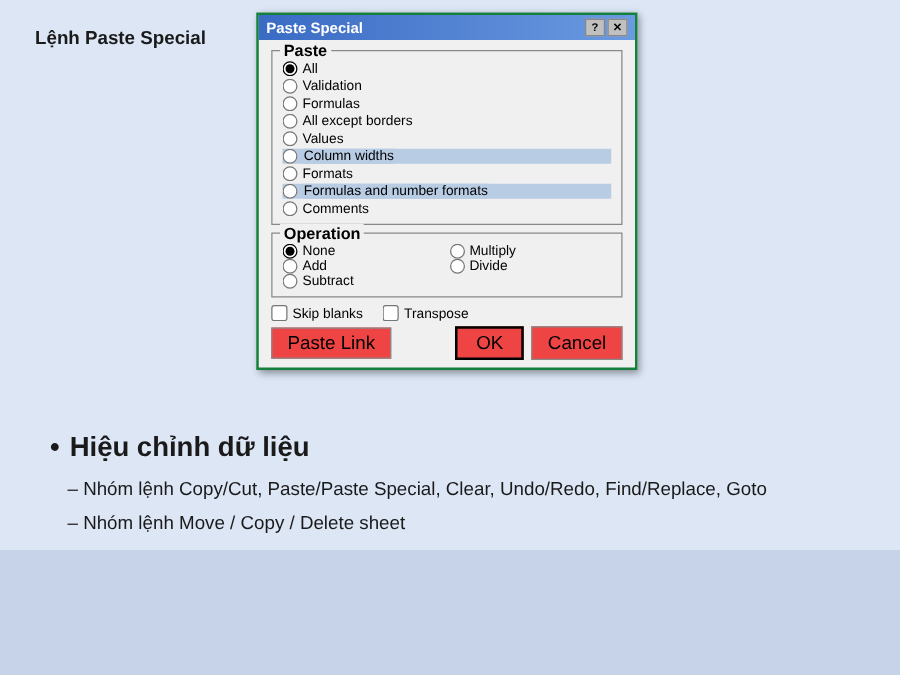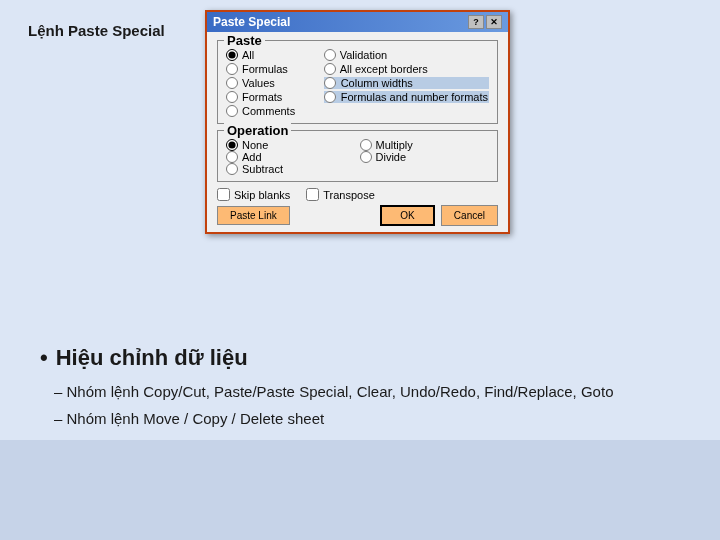--- a/index.html
+++ b/index.html
@@ -32,21 +32,21 @@
       color: #1a1a1a;
     }
 
     
     .dialog {
       position: absolute;
       top: 10px;
       left: 205px;
       width: 305px;
       background: #f0f0f0;
-      border: 2px solid #c2410c;
+      border: 2px solid #15803d;
       box-shadow: 2px 2px 6px rgba(0,0,0,0.4);
     }
 
     .dialog-titlebar {
       background: linear-gradient(to right, #3a6bc4, #6a9ae0);
       color: white;
       font-size: 12px;
       font-weight: bold;
       padding: 3px 6px;
       display: flex;
@@ -88,21 +88,21 @@
       top: -8px;
       left: 6px;
       background: #f0f0f0;
       padding: 0 3px;
       font-size: 13px;
       font-weight: bold;
     }
 
     .radio-grid {
       display: grid;
-      grid-template-columns: 1fr 1fr;
+      grid-template-columns: 1fr;
       gap: 2px 4px;
       margin-top: 4px;
     }
 
     .radio-item {
       display: flex;
       align-items: center;
       gap: 4px;
       font-size: 11px;
       white-space: nowrap;
@@ -147,24 +147,24 @@
     }
 
     .dialog-buttons {
       display: flex;
       justify-content: space-between;
       align-items: center;
       margin-top: 4px;
     }
 
     .btn {
-      font-size: 10px;
+      font-size: 15px;
       padding: 3px 12px;
       border: 1px solid #888;
-      background: #fdba74;
+      background: #ef4444;
       cursor: pointer;
       min-width: 55px;
       text-align: center;
     }
 
     .btn-ok {
       border: 2px solid #000;
       min-width: 55px;
     }
 

